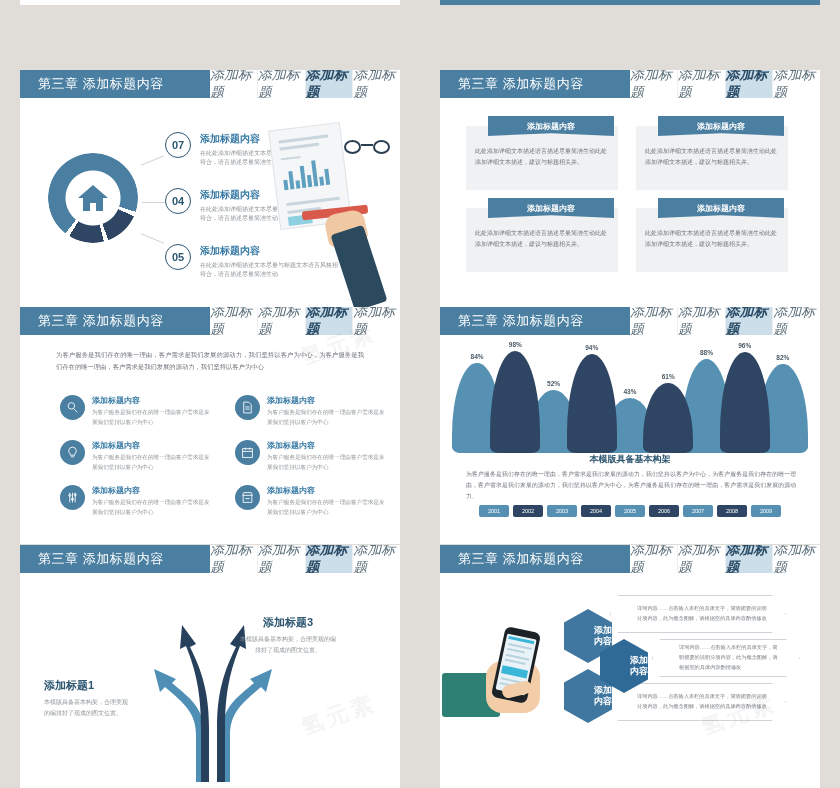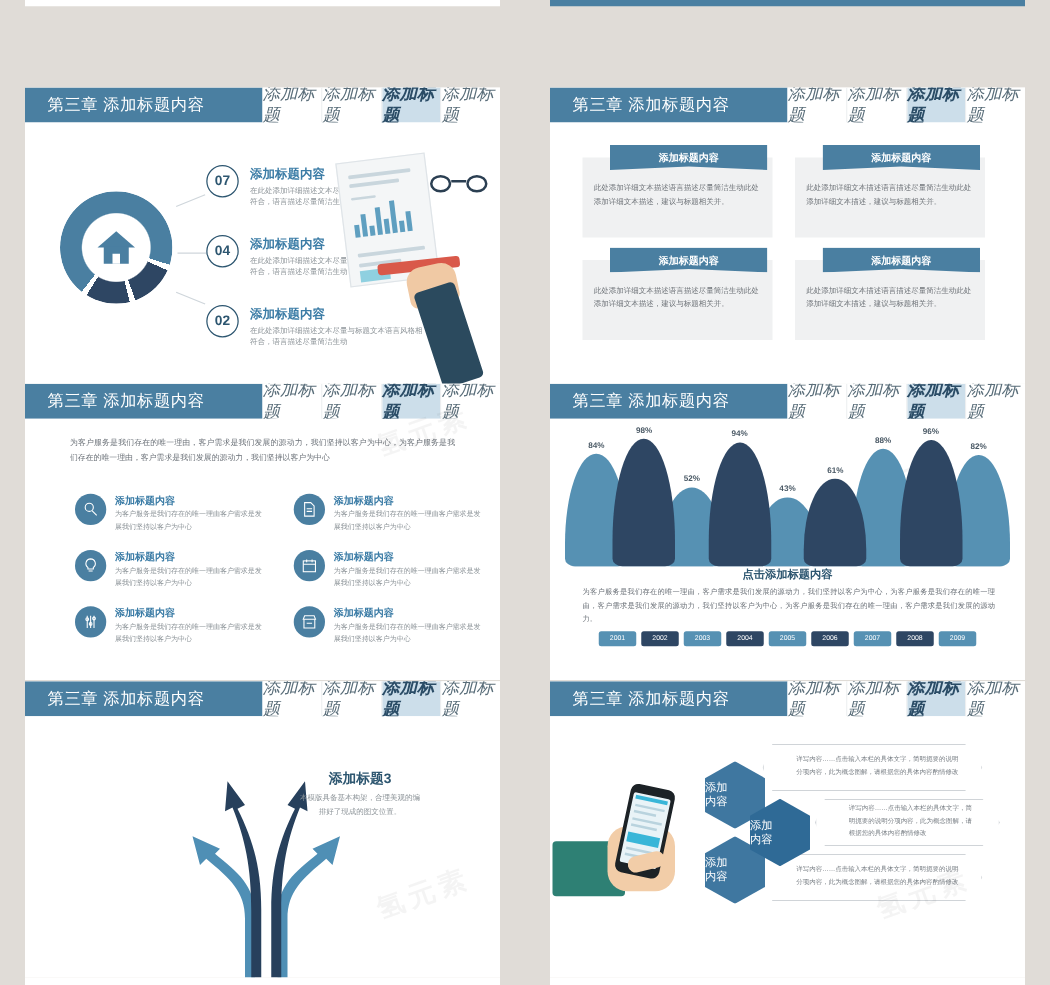--- a/index.html
+++ b/index.html
@@ -155,22 +155,22 @@
   .ablk h4{font-size:11px;font-weight:bold;color:#2d5670;margin-bottom:4px;}
   .ablk p{font-size:6px;line-height:1.8;color:#8d9499;}
   .ab1{left:24px;top:105px;width:86px;}
   .ab2{left:96px;top:42px;width:100px;text-align:center;}
   .ab3{left:218px;top:42px;width:100px;text-align:center;}
   .ab4{left:276px;top:105px;width:86px;}
 
   
   .hex{position:absolute;width:48px;height:54px;background:#3f77a0;color:#fff;
     clip-path:polygon(50% 0,100% 25%,100% 75%,50% 100%,0 75%,0 25%);
-    display:flex;flex-direction:column;align-items:flex-start;justify-content:center;
-    font-size:9px;font-weight:normal;line-height:1.25;}
+    display:flex;flex-direction:column;align-items:flex-end;justify-content:center;
+    font-size:9px;font-weight:bold;line-height:1.25;}
   .hx1{left:124px;top:36px;} .hx2{left:124px;top:96px;}
   .hx3{left:160px;top:66px;background:#2f6a96;}
   .hexbox{position:absolute;height:38px;border:1px solid #d0d4d8;background:#fff;
     clip-path:polygon(8px 0,calc(100% - 14px) 0,100% 50%,calc(100% - 14px) 100%,8px 100%,0 50%);
     display:flex;align-items:center;}
   .hexbox p{font-size:5.2px;line-height:1.9;color:#7b8187;padding-left:26px;padding-right:18px;}
   .hb1{left:170px;top:22px;width:176px;}
   .hb2{left:212px;top:66px;width:148px;}
   .hb3{left:170px;top:110px;width:176px;}
   .phone-hand{position:absolute;left:2px;top:48px;width:116px;height:120px;}
@@ -232,21 +232,21 @@
         </div>
       </div>
       <div class="step st2">
         <div class="num-circ">04</div>
         <div class="step-txt">
           <div class="step-h">添加标题内容</div>
           <div class="step-p">在此处添加详细描述文本尽量与标题文本语言风格相符合，语言描述尽量简洁生动</div>
         </div>
       </div>
       <div class="step st3">
-        <div class="num-circ">02</div>
+        <div class="num-circ">05</div>
         <div class="step-txt">
           <div class="step-h">添加标题内容</div>
           <div class="step-p">在此处添加详细描述文本尽量与标题文本语言风格相符合，语言描述尽量简洁生动</div>
         </div>
       </div>
 
       <div class="illus">
         <div class="doc">
           <div class="ln" style="left:8px;top:10px;width:50px;"></div>
           <div class="ln" style="left:8px;top:17px;width:40px;"></div>
@@ -437,21 +437,21 @@
           <div class="plbl" style="left: 172px; bottom: 57.98px;">43%</div>
           <div class="pk" style="left: 185.378px; width: 49.6889px; height: 70.46px; background: rgb(46, 70, 99); z-index: 2;"></div>
           <div class="plbl" style="left: 210.222px; bottom: 73.46px;">61%</div>
           <div class="pk" style="left: 223.6px; width: 49.6889px; height: 93.68px; background: rgb(86, 145, 179); z-index: 1;"></div>
           <div class="plbl" style="left: 248.444px; bottom: 96.68px;">88%</div>
           <div class="pk" style="left: 261.822px; width: 49.6889px; height: 100.56px; background: rgb(46, 70, 99); z-index: 2;"></div>
           <div class="plbl" style="left: 286.667px; bottom: 103.56px;">96%</div>
           <div class="pk" style="left: 300.044px; width: 49.6889px; height: 88.52px; background: rgb(86, 145, 179); z-index: 1;"></div>
           <div class="plbl" style="left: 324.889px; bottom: 91.52px;">82%</div>
         </div>
-      <div class="chart-title">点击添加标题内容</div>
+      <div class="chart-title">本模版具备基本构架</div>
       <div class="chart-p">为客户服务是我们存在的唯一理由，客户需求是我们发展的源动力，我们坚持以客户为中心，为客户服务是我们存在的唯一理由，客户需求是我们发展的源动力，我们坚持以客户为中心，为客户服务是我们存在的唯一理由，客户需求是我们发展的源动力。</div>
       <div class="years" id="chart-years">
           <div class="yr" style="background: rgb(86, 145, 179);">2001</div>
           <div class="yr" style="background: rgb(46, 70, 99);">2002</div>
           <div class="yr" style="background: rgb(86, 145, 179);">2003</div>
           <div class="yr" style="background: rgb(46, 70, 99);">2004</div>
           <div class="yr" style="background: rgb(86, 145, 179);">2005</div>
           <div class="yr" style="background: rgb(46, 70, 99);">2006</div>
           <div class="yr" style="background: rgb(86, 145, 179);">2007</div>
           <div class="yr" style="background: rgb(46, 70, 99);">2008</div>
@@ -473,20 +473,24 @@
         <div class="hdr-tab">添加标题</div>
       </div>
     </div>
     <div class="body">
       <svg style="position:absolute;left:118px;top:40px;" width="150" height="175" viewBox="0 0 150 175">
         <path d="M66 175 L66 120 C66 95 52 85 34 70 L38 66 L16 56 L22 79 L27 74 C46 90 58 100 58 122 L58 175 Z" fill="#4f8fb5"></path>
         <path d="M84 175 L84 120 C84 95 98 85 116 70 L112 66 L134 56 L128 79 L123 74 C104 90 92 100 92 122 L92 175 Z" fill="#4f8fb5"></path>
         <path d="M71 175 L71 115 C71 80 64 58 52 34 L58 31 L44 12 L42 36 L48 33 C58 58 63 80 63 116 L63 175 Z" fill="#27405c"></path>
         <path d="M79 175 L79 115 C79 80 86 58 98 34 L92 31 L106 12 L108 36 L102 33 C92 58 87 80 87 116 L87 175 Z" fill="#27405c"></path>
       </svg>
+      <div class="ablk ab1">
+        <h4>添加标题1</h4>
+        <p>本模版具备基本构架，合理美观的编排好了现成的图文位置。</p>
+      </div>
       <div class="ablk ab3">
         <h4>添加标题3</h4>
         <p>本模版具备基本构架，合理美观的编排好了现成的图文位置。</p>
       </div>
     </div>
   </div>
 
   <div class="slide s-6">
     <div class="hdr">
       <div class="hdr-title">

